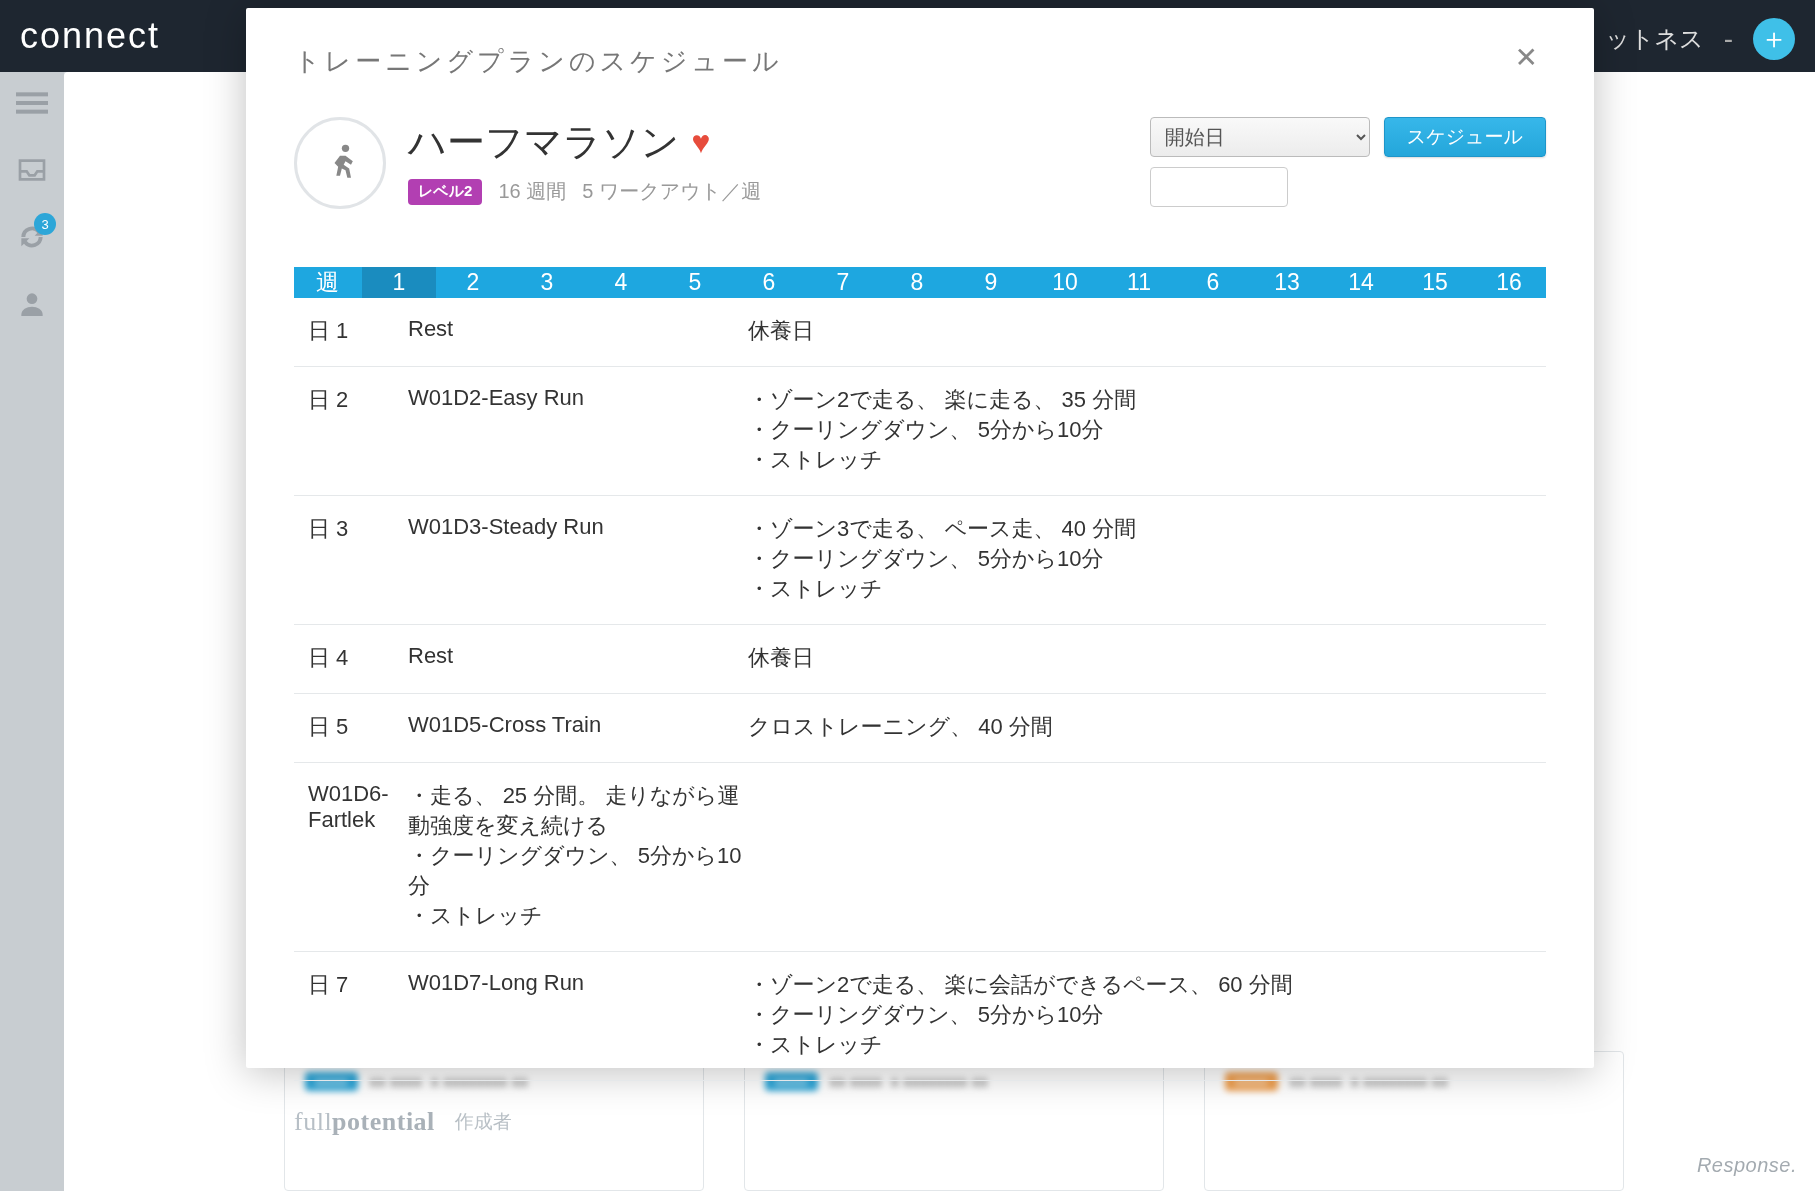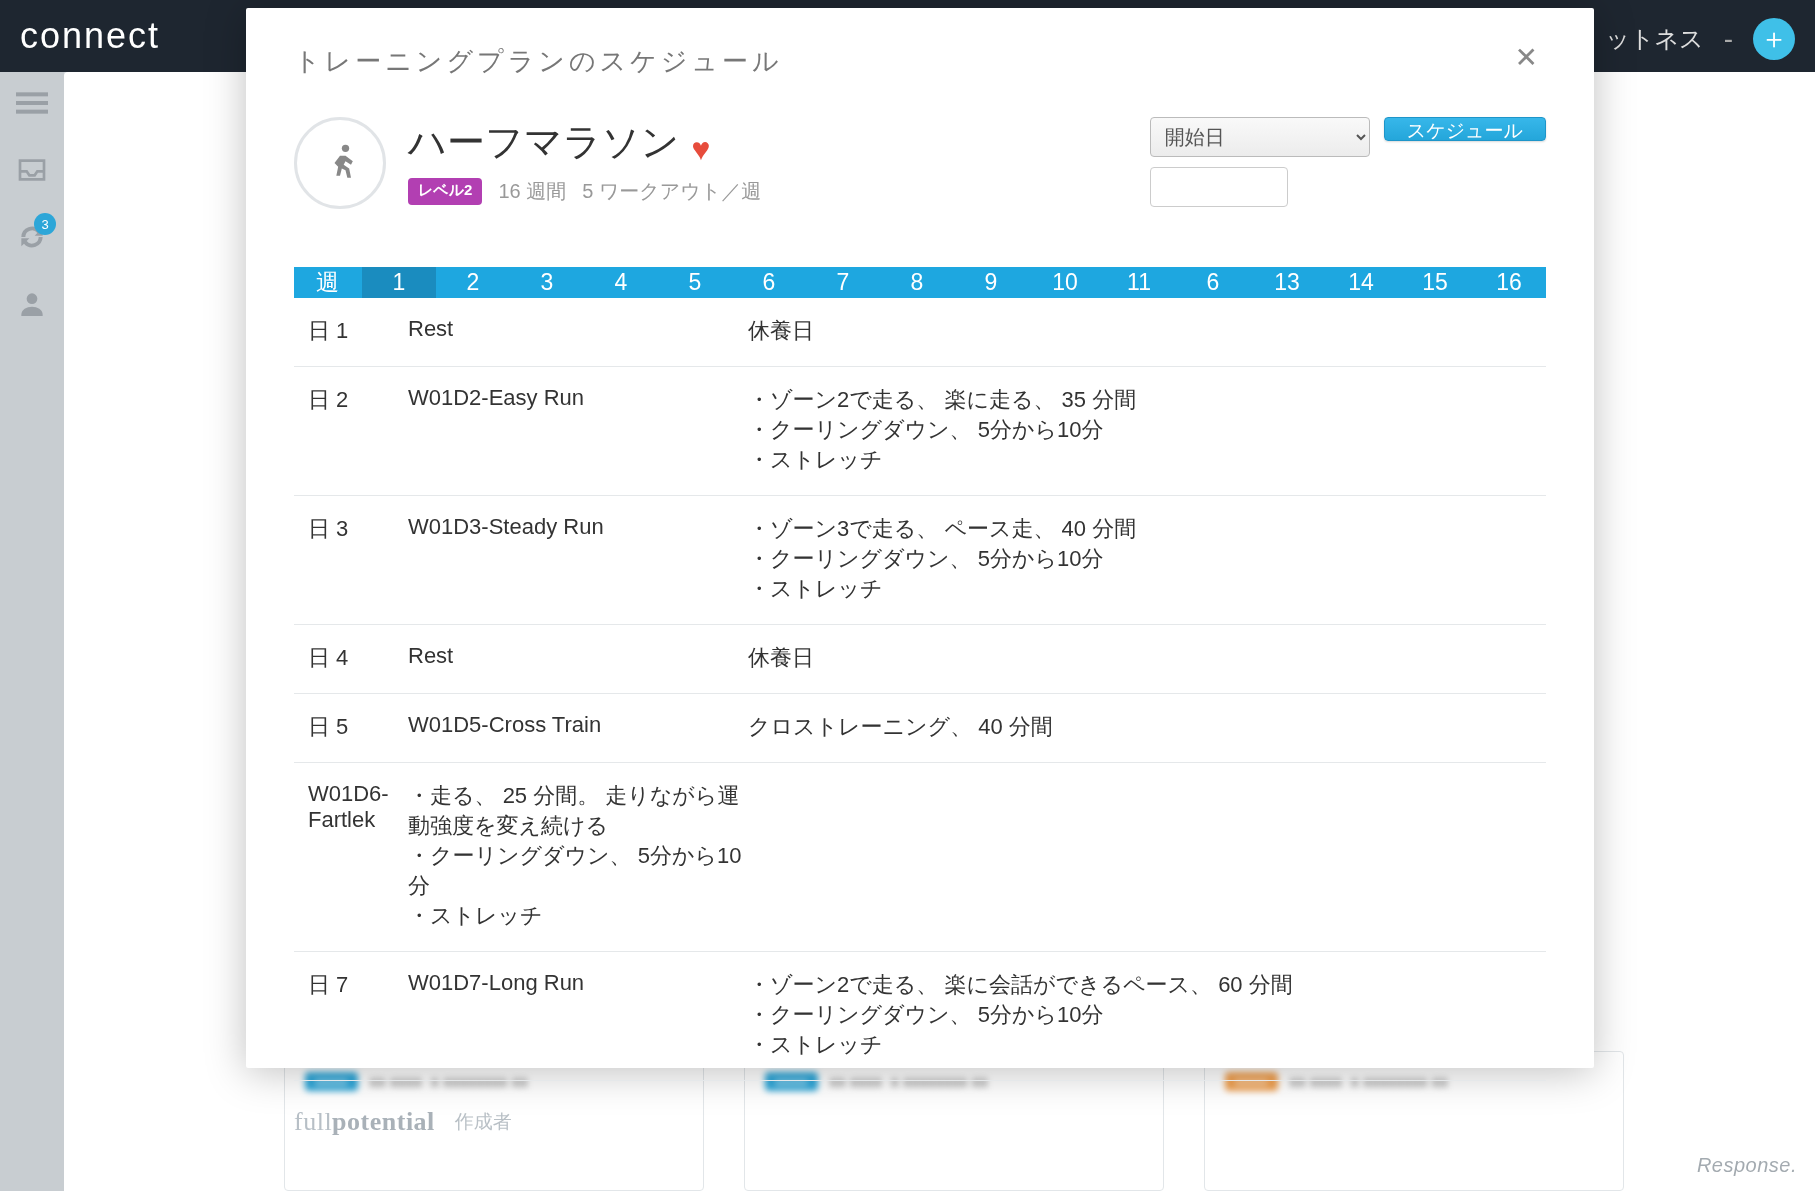--- a/index.html
+++ b/index.html
@@ -144,27 +144,28 @@
     align-items: center;
     justify-content: center;
   }
   .run-icon svg { width: 44px; height: 44px; fill: #888; }
   .plan-title-wrap { flex: 1; }
   .plan-title {
     font-size: 38px;
     color: #333;
     font-weight: 500;
     display: flex;
-    align-items: flex-end;
+    align-items: center;
     gap: 12px;
   }
   .heart-icon { color: #e74c3c; font-size: 32px; }
   .plan-meta {
     margin-top: 10px;
     display: flex;
+    align-items: center;
     gap: 16px;
     font-size: 20px;
     color: #999;
   }
   .level-badge {
     background: #b23fb2;
     color: #fff;
     border-radius: 4px;
     padding: 3px 10px 4px;
     font-size: 15px;
@@ -187,21 +188,21 @@
     padding: 0 10px;
     appearance: auto;
   }
   .date-input {
     width: 138px; height: 40px;
     border: 1px solid #ccc;
     border-radius: 4px;
     background:#fff;
   }
   .schedule-btn {
-    height: 24px;
+    height: 40px;
     padding: 0 22px;
     background: linear-gradient(#37b7ea,#24a6da);
     border: 1px solid #1e95c9;
     border-radius: 4px;
     color: #fff;
     font-size: 19px;
     cursor: pointer;
     box-shadow: 0 1px 2px rgba(0,0,0,0.15);
   }
   .week-tabs {

